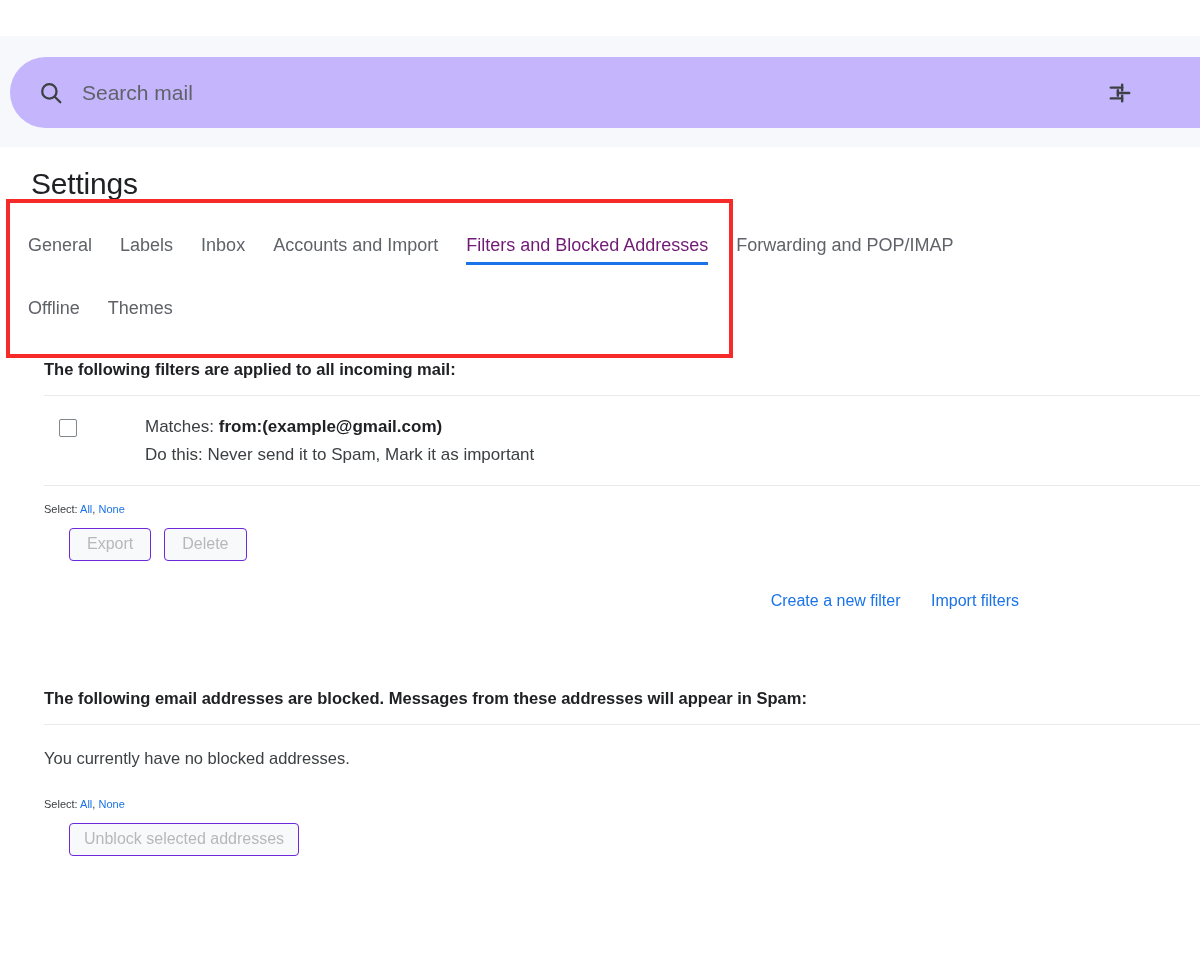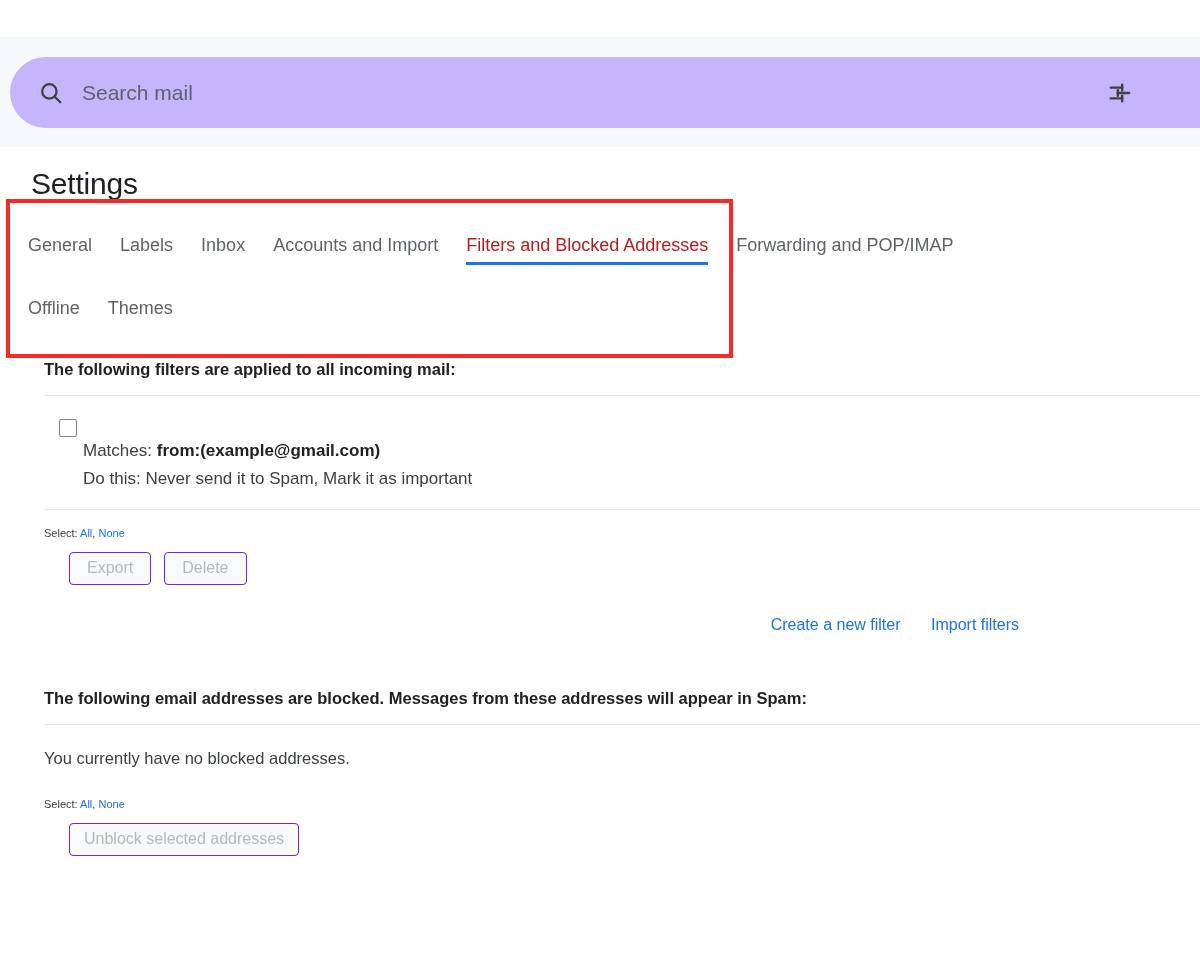--- a/index.html
+++ b/index.html
@@ -141,21 +141,21 @@
     position: relative;
     font-size: 18px;
     color: #5f6368;
     white-space: nowrap;
     padding: 0 0 9px 0;
     margin-right: 28px;
     cursor: pointer;
     line-height: 22px;
   }
   .tab-item.active {
-    color: #b91c1c;
+    color: #701a75;
   }
   .tab-item.active::after {
     content: "";
     position: absolute;
     left: 0;
     right: 0;
     bottom: 0;
     height: 3px;
     background: #1a73e8;
   }
@@ -178,21 +178,20 @@
     height: 1px;
     background: #e8eaed;
     width: 1185px;
     margin-left: 29px;
   }
 
   #filter-row {
     display: flex;
     align-items: flex-start;
     padding: 17px 0 16px 0;
-    flex-direction: column;
   }
   #filter-checkbox {
     width: 18px;
     height: 18px;
     margin: 6px 0 0 44px;
     border: 1.5px solid #80868b;
     border-radius: 2px;
     background: #ffffff;
     appearance: none;
     -webkit-appearance: none;

